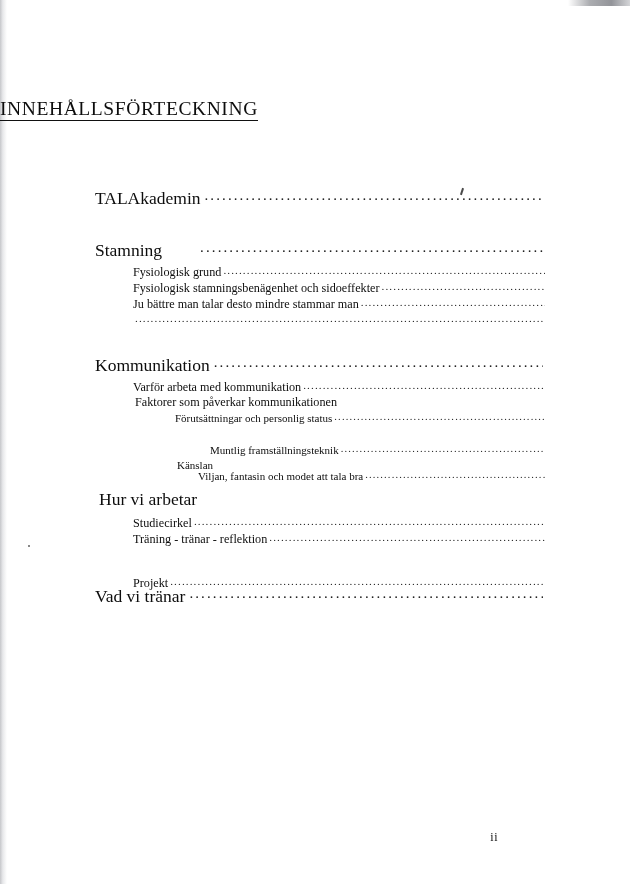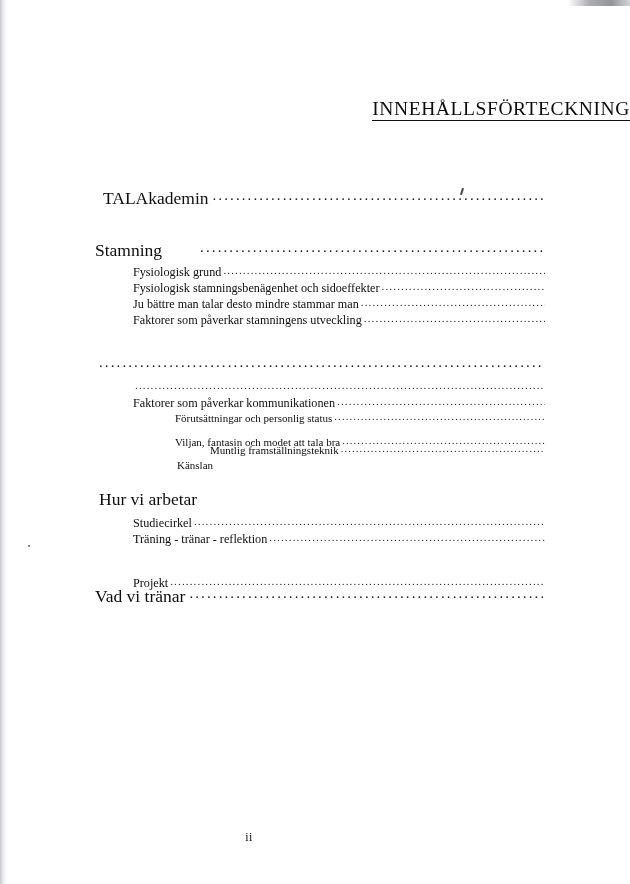--- a/index.html
+++ b/index.html
@@ -60,21 +60,21 @@
   .page {
     position: absolute;
     left: 0; top: 0;
     width: 630px; height: 884px;
   }
 
   #toc-title {
     position: absolute;
     left: 0; top: 98px;
     width: 630px;
-    text-align: right;
+    text-align: left;
     font-size: 19.5px;
     letter-spacing: 0.6px;
     white-space: nowrap;
   }
   #toc-title span.t {
     border-bottom: 1.4px solid #111;
     padding-bottom: 1px;
   }
 
   #toc-list {
@@ -132,41 +132,41 @@
   .lvl3 {
     left: 175px;
     font-size: 11px;
   }
   .lvl3 .leader::before { letter-spacing: 1.15px; font-size: 10.5px; }
 
   #page-number {
     position: absolute;
     left: 0; top: 830px;
     width: 498px;
-    text-align: center;
+    text-align: right;
     font-size: 12px;
     letter-spacing: 0.5px;
   }
 </style>
 </head>
 <body>
 
 <div class="page">
 
   <div id="scan-edge-left"></div>
   <div id="scan-smudge-topright"></div>
   <div id="scan-stray-tick"></div>
   <div id="scan-stray-dot"></div>
 
   <div id="toc-title">
     <span class="t">INNEHÅLLSFÖRTECKNING</span>
   </div>
 
   <div id="toc-list">
-      <div class="entry lvl1" style="top: 186px; margin-left: 8px;">
+      <div class="entry lvl1" style="top: 186px;">
         <span class="label">TALAkademin</span>
         <span class="leader"></span>
         <span class="page">1</span>
       </div>
       <div class="entry lvl1" style="top: 238px; gap: 34px;">
         <span class="label">Stamning</span>
         <span class="leader"></span>
         <span class="page">3</span>
       </div>
       <div class="entry lvl2" style="top: 264px;">
@@ -178,48 +178,49 @@
         <span class="label">Fysiologisk stamningsbenägenhet och sidoeffekter</span>
         <span class="leader"></span>
         <span class="page">6</span>
       </div>
       <div class="entry lvl2" style="top: 296px;">
         <span class="label">Ju bättre man talar desto mindre stammar man</span>
         <span class="leader"></span>
         <span class="page">8</span>
       </div>
       <div class="entry lvl2" style="top: 312px;">
-        <span class="label">Faktorer som påverkar stamningens utveckling</span>
         <span class="leader"></span>
         <span class="page">10</span>
       </div>
       <div class="entry lvl1" style="top: 353px;">
+        <span class="label">Kommunikation</span>
         <span class="leader"></span>
         <span class="page">11</span>
       </div>
       <div class="entry lvl2" style="top: 379px;">
+        <span class="label">Varför arbeta med kommunikation</span>
         <span class="leader"></span>
         <span class="page">11</span>
       </div>
-      <div class="entry lvl2" style="top: 395px;">
+      <div class="entry lvl2" style="top: 395px; flex-direction: column;">
         <span class="label">Faktorer som påverkar kommunikationen</span>
         <span class="leader"></span>
         <span class="page">12</span>
       </div>
       <div class="entry lvl3" style="top: 411px;">
         <span class="label">Förutsättningar och personlig status</span>
         <span class="leader"></span>
         <span class="page">12</span>
       </div>
       <div class="entry lvl3" style="top: 443px; margin-left: 35px;">
         <span class="label">Muntlig framställningsteknik</span>
         <span class="leader"></span>
         <span class="page">12</span>
       </div>
-      <div class="entry lvl3" style="top: 435px;">
+      <div class="entry lvl3" style="top: 469px; margin-left: 23px;">
         <span class="label">Viljan, fantasin och modet att tala bra</span>
         <span class="leader"></span>
         <span class="page">12</span>
       </div>
       <div class="entry lvl3" style="top: 459px; flex-direction: column;">
         <span class="label">Känslan</span>
         <span class="leader"></span>
         <span class="page">14</span>
       </div>
       <div class="entry lvl1" style="top: 489px; flex-direction: column;">

